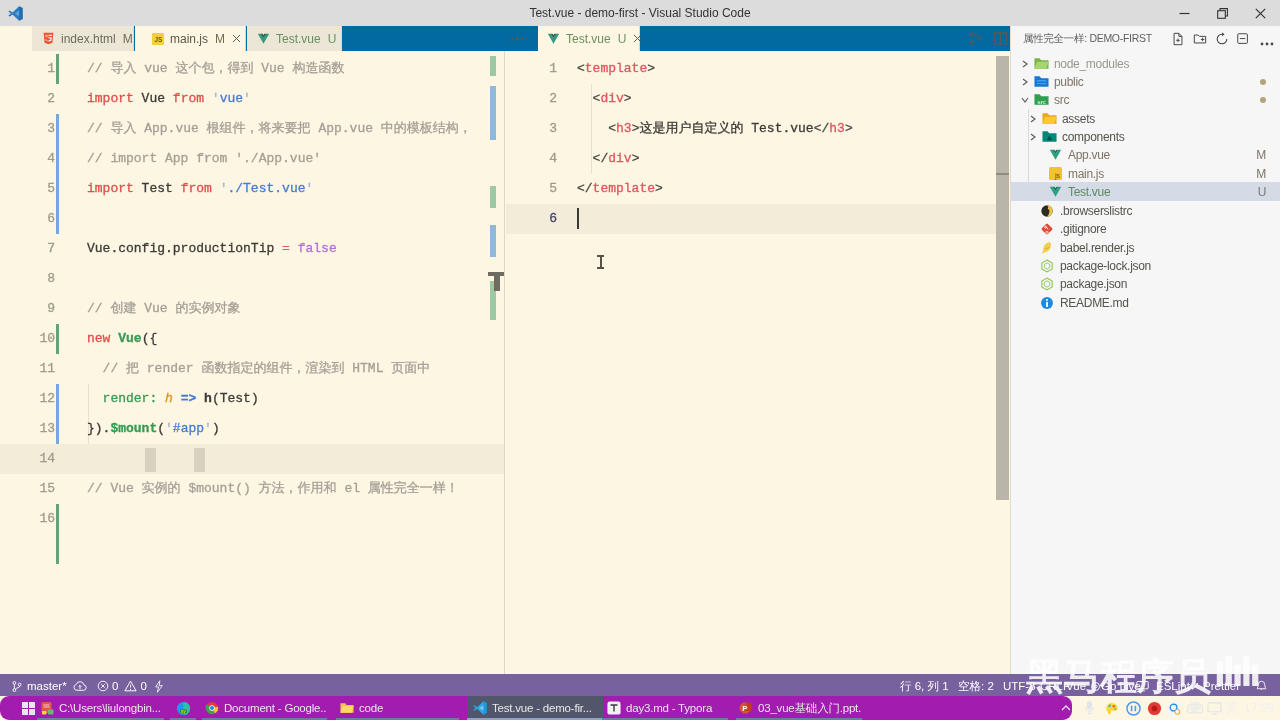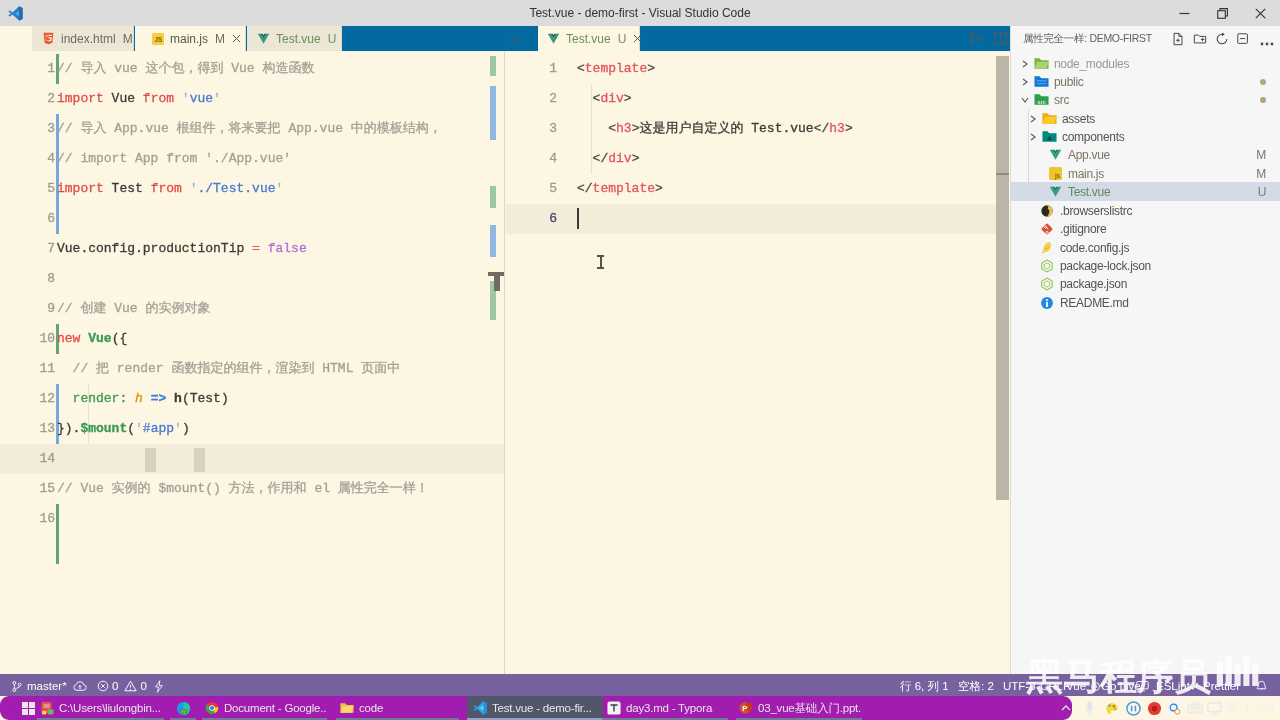--- a/index.html
+++ b/index.html
@@ -12,21 +12,21 @@
 #tabbar { position:absolute; left:0; top:26px; width:1077px; height:25px; background:#0369a1;margin-left:32px; }
 .tab { position:absolute; top:0; height:25px; display:flex; align-items:center; font-size:12px; border-right:1px solid #ddd9c8; }
 .tab.inactive { background:#ebe6d5; }
 .tab.active { background:#fdf6e3; }
 .editor { position:absolute; top:51px; height:623px; background:#fdf6e3; overflow:hidden; }
 #ed-left { left:0; width:504px; }
 #ed-right { left:506px; width:503px; }
 .edpad { padding-top:3px; }
 .row { position:relative; height:30px; line-height:30px; white-space:pre; font-family:"Liberation Mono", monospace; font-size:13px; color:#3c3b37; display:flex; -webkit-text-stroke:0.3px; }
 .ln { width:55px; text-align:right; color:#9f9c8d; flex:none; }
-.code { margin-left:2px; flex:none; }
+.code { margin-left:32px; flex:none; }
 .c { color:#a5a097; }
 .k { color:#e14d49; }
 .q { color:#a4b4d4; }
 .s { color:#477bd3; }
 .g { color:#3a9a53; }
 .gb { color:#3a9a53; font-weight:bold; }
 .p { color:#b36fd8; }
 .op { color:#e45666; }
 .orange { color:#e09112; font-style:italic; }
 .arrow { color:#3b78e0; font-weight:bold; }
@@ -351,21 +351,21 @@
       </span>
       <span class="lbl">.gitignore</span>
     </div>
   <div class="srow" style="top:212px">
       <span class="fic" style="margin-left:28px">
         <svg width="14" height="14" viewBox="0 0 16 16">
           <path fill="#f3ce4f" d="M11 1 C6 2 4.5 5 4 8 C3.6 10.5 3 12.5 2 15 C4 13 5.5 12.8 7 12.5 C10.5 11.8 12 9 12.5 5.5 C12.8 3.6 12 2 11 1 Z"></path>
           <path d="M5.5 9 C7 8.5 9 8.5 10.5 7" stroke="#c9a227" stroke-width="0.8" fill="none"></path>
         </svg>
       </span>
-      <span class="lbl">code.config.js</span>
+      <span class="lbl">babel.render.js</span>
     </div>
   <div class="srow" style="top:230px">
       <span class="fic" style="margin-left:28px">
         <svg width="14" height="14" viewBox="0 0 16 16">
           <path d="M8 1.2 L13.9 4.6 V11.4 L8 14.8 L2.1 11.4 V4.6 Z" fill="none" stroke="#8bc34a" stroke-width="1.2"></path>
           <path d="M8 4.4 L11.1 6.2 V9.8 L8 11.6 L4.9 9.8 V6.2 Z" fill="none" stroke="#8bc34a" stroke-width="1"></path>
         </svg>
       </span>
       <span class="lbl">package-lock.json</span>
     </div>

